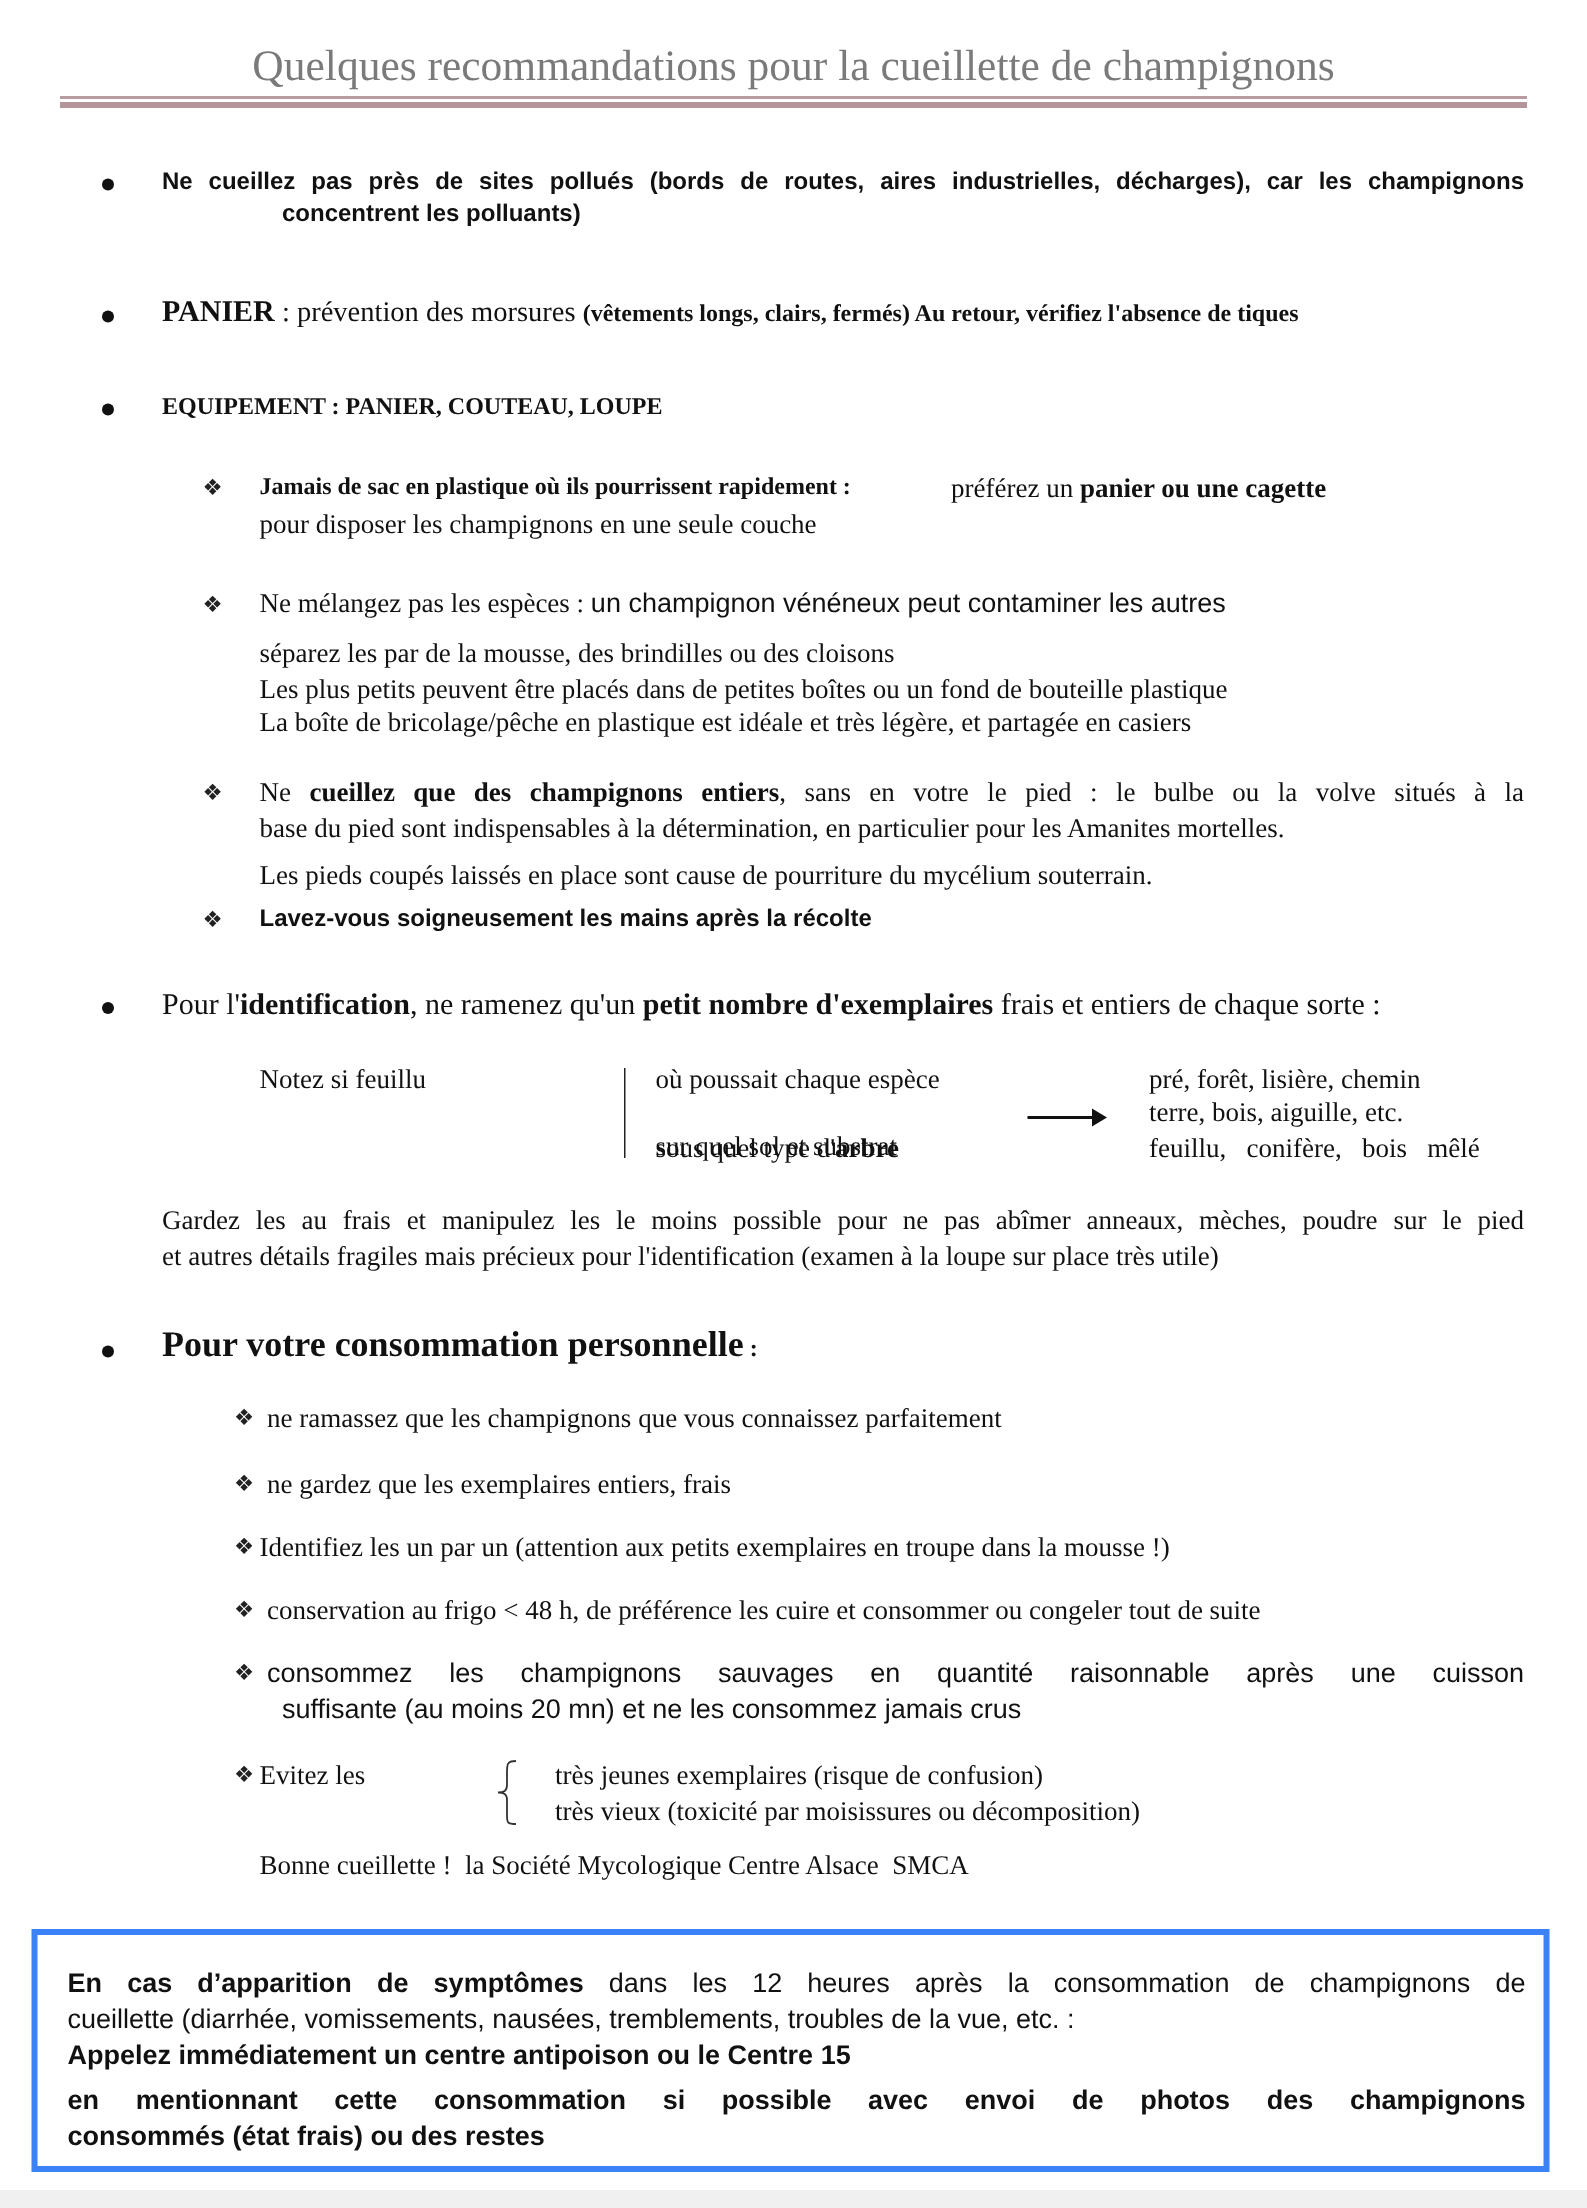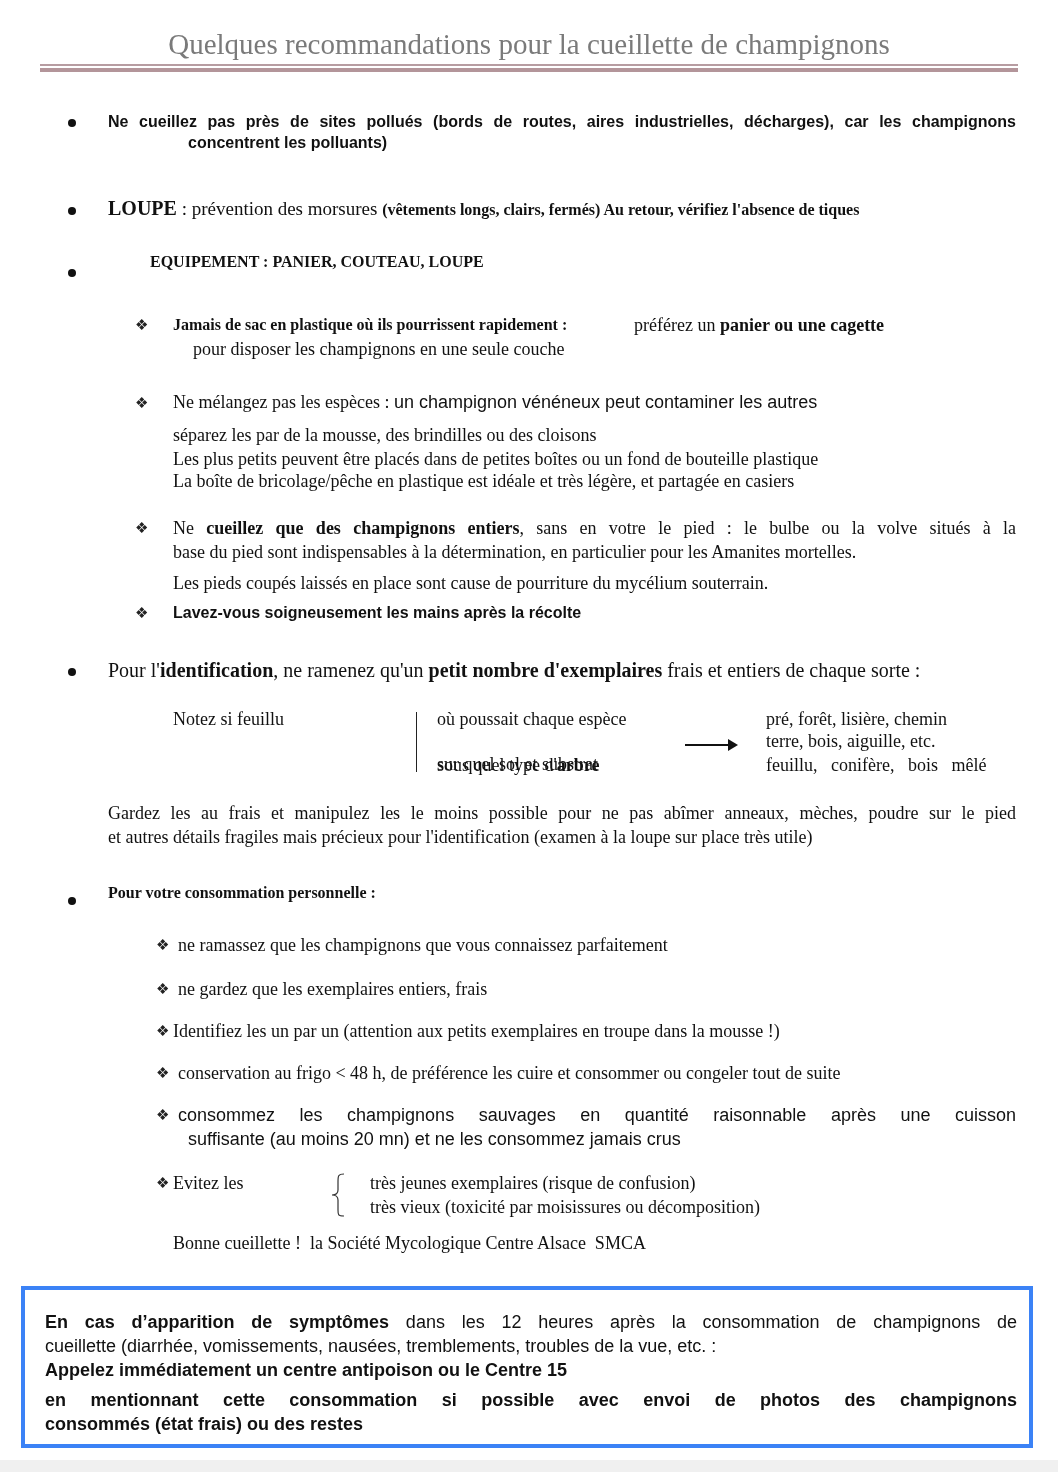--- a/index.html
+++ b/index.html
@@ -21,21 +21,21 @@
     .bullet { position: absolute; width: 8px; height: 8px; border-radius: 50%; background: #111; }
     .sans { font-family: "Liberation Sans", sans-serif; }
     .serif { font-family: "Liberation Serif", serif; }
     .b { font-weight: bold; }
     .diamond { position: absolute; font-size: 15px; color: #222; font-family: "DejaVu Sans", sans-serif; }
 
     .f16 { font-size: 16px; font-weight: bold; }
     .f18 { font-size: 18px; }
     .f19 { font-size: 19px; }
     .f20 { font-size: 20px; }
-    .f24 { font-size: 16px; }
+    .f24 { font-size: 24px; }
 
     .justify { text-align: justify; text-align-last: justify; white-space: normal; }
 
     .vline { position: absolute; left: 416px; top: 712px; width: 1px; height: 60px; background: #222; }
     .arrow-line { position: absolute; left: 685px; top: 744px; width: 45px; height: 1.5px; background: #111; }
     .arrow-head { position: absolute; left: 728px; top: 739px; width: 0; height: 0;
       border-top: 6px solid transparent; border-bottom: 6px solid transparent; border-left: 10px solid #111; }
 
     .brace { position: absolute; left: 328px; top: 1172px; width: 22px; height: 46px; }
 
@@ -54,34 +54,34 @@
   <div class="rule2"></div>
 
   <div class="bullet" style="left:68px; top:119px;"></div>
   <div class="abs sans f16" style="left:108px; top:113px; width:908px;">
     <div class="justify">Ne cueillez pas près de sites pollués (bords de routes, aires industrielles, décharges), car les champignons</div>
   </div>
   <div class="abs sans f16" style="left:188px; top:134px;">concentrent les polluants)</div>
 
   <div class="bullet" style="left:68px; top:207px;"></div>
   <div class="abs serif" style="left:108px; top:197px;">
-    <span class="b f20">LOUPE</span><span class="f19"> : </span><span class="f19">prévention des morsures </span><span class="f16">(vêtements longs, clairs, fermés) Au retour, vérifiez l'absence de tiques</span>
+    <span class="b f20">PANIER</span><span class="f19"> : </span><span class="f19">prévention des morsures </span><span class="f16">(vêtements longs, clairs, fermés) Au retour, vérifiez l'absence de tiques</span>
   </div>
 
   <div class="bullet" style="left:68px; top:269px;"></div>
-  <div class="abs serif b f16" style="left:108px; top:253px;margin-left:42px;">EQUIPEMENT : PANIER, COUTEAU, LOUPE</div>
+  <div class="abs serif b f16" style="left:108px; top:263px;">EQUIPEMENT : PANIER, COUTEAU, LOUPE</div>
 
   <span class="diamond" style="left:135px; top:316px;">❖</span>
   <div class="abs serif" style="left:173px; top:316px;">
     <span class="f16">Jamais de sac en plastique où ils pourrissent rapidement :</span>
   </div>
   <div class="abs serif f18" style="left:634px; top:315px;">
     <span>préférez un </span><span class="b">panier ou une cagette</span>
   </div>
-  <div class="abs serif f18" style="left:173px; top:339px;margin-left:20px;">pour disposer les champignons en une seule couche</div>
+  <div class="abs serif f18" style="left:173px; top:339px;">pour disposer les champignons en une seule couche</div>
 
   <span class="diamond" style="left:135px; top:394px;">❖</span>
   <div class="abs" style="left:173px; top:392px;">
     <span class="serif f18">Ne mélangez pas les espèces : </span><span class="sans f18">un champignon vénéneux peut contaminer les autres</span>
   </div>
   <div class="abs serif f18" style="left:173px; top:425px;">séparez les par de la mousse, des brindilles ou des cloisons</div>
   <div class="abs serif f18" style="left:173px; top:449px;">Les plus petits peuvent être placés dans de petites boîtes ou un fond de bouteille plastique</div>
   <div class="abs serif f18" style="left:173px; top:471px;">La boîte de bricolage/pêche en plastique est idéale et très légère, et partagée en casiers</div>
 
   <span class="diamond" style="left:135px; top:519px;">❖</span>

